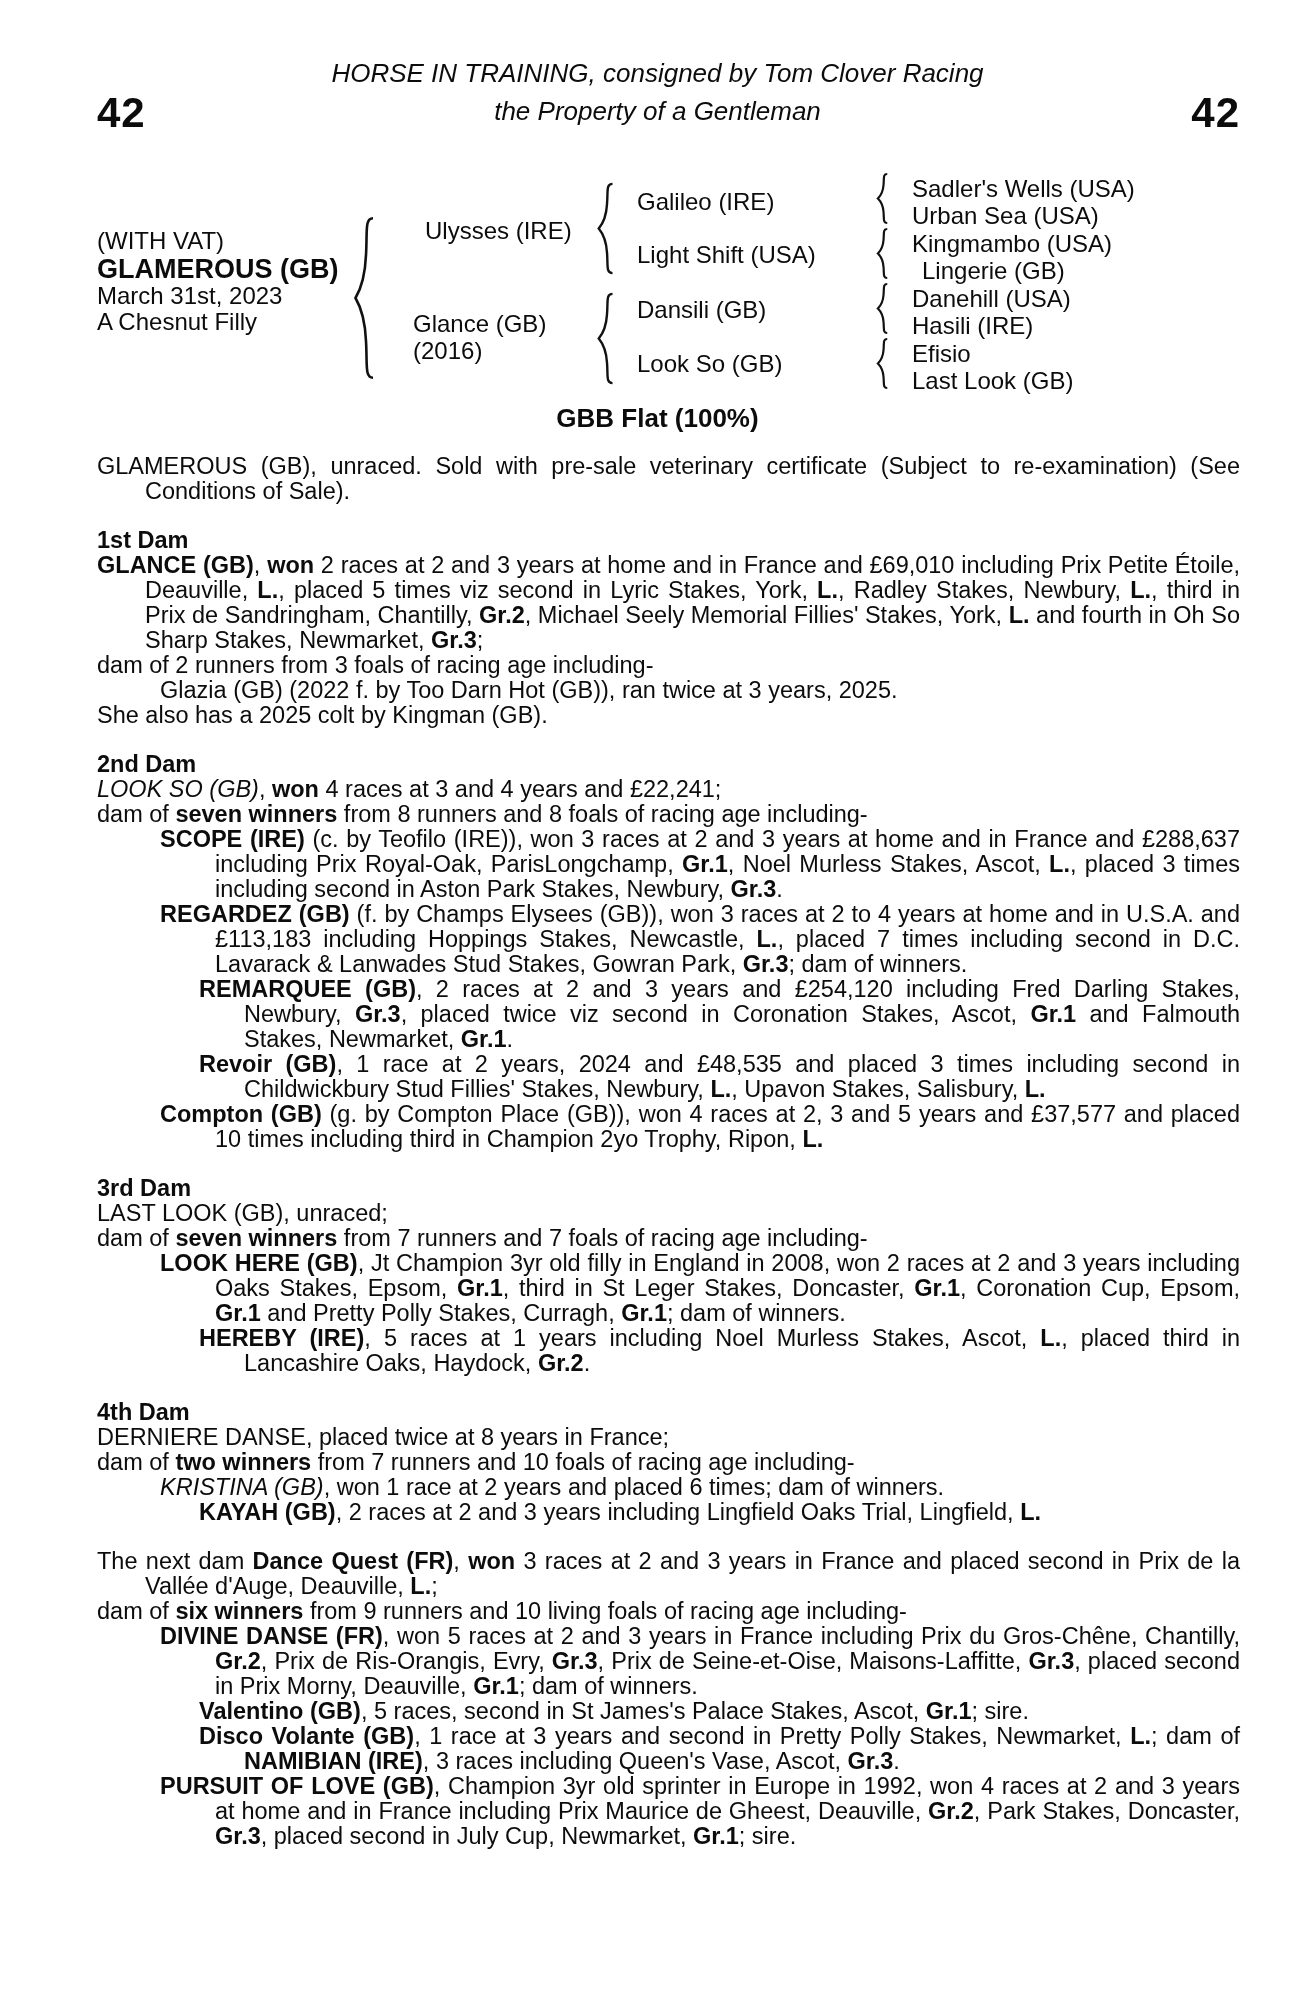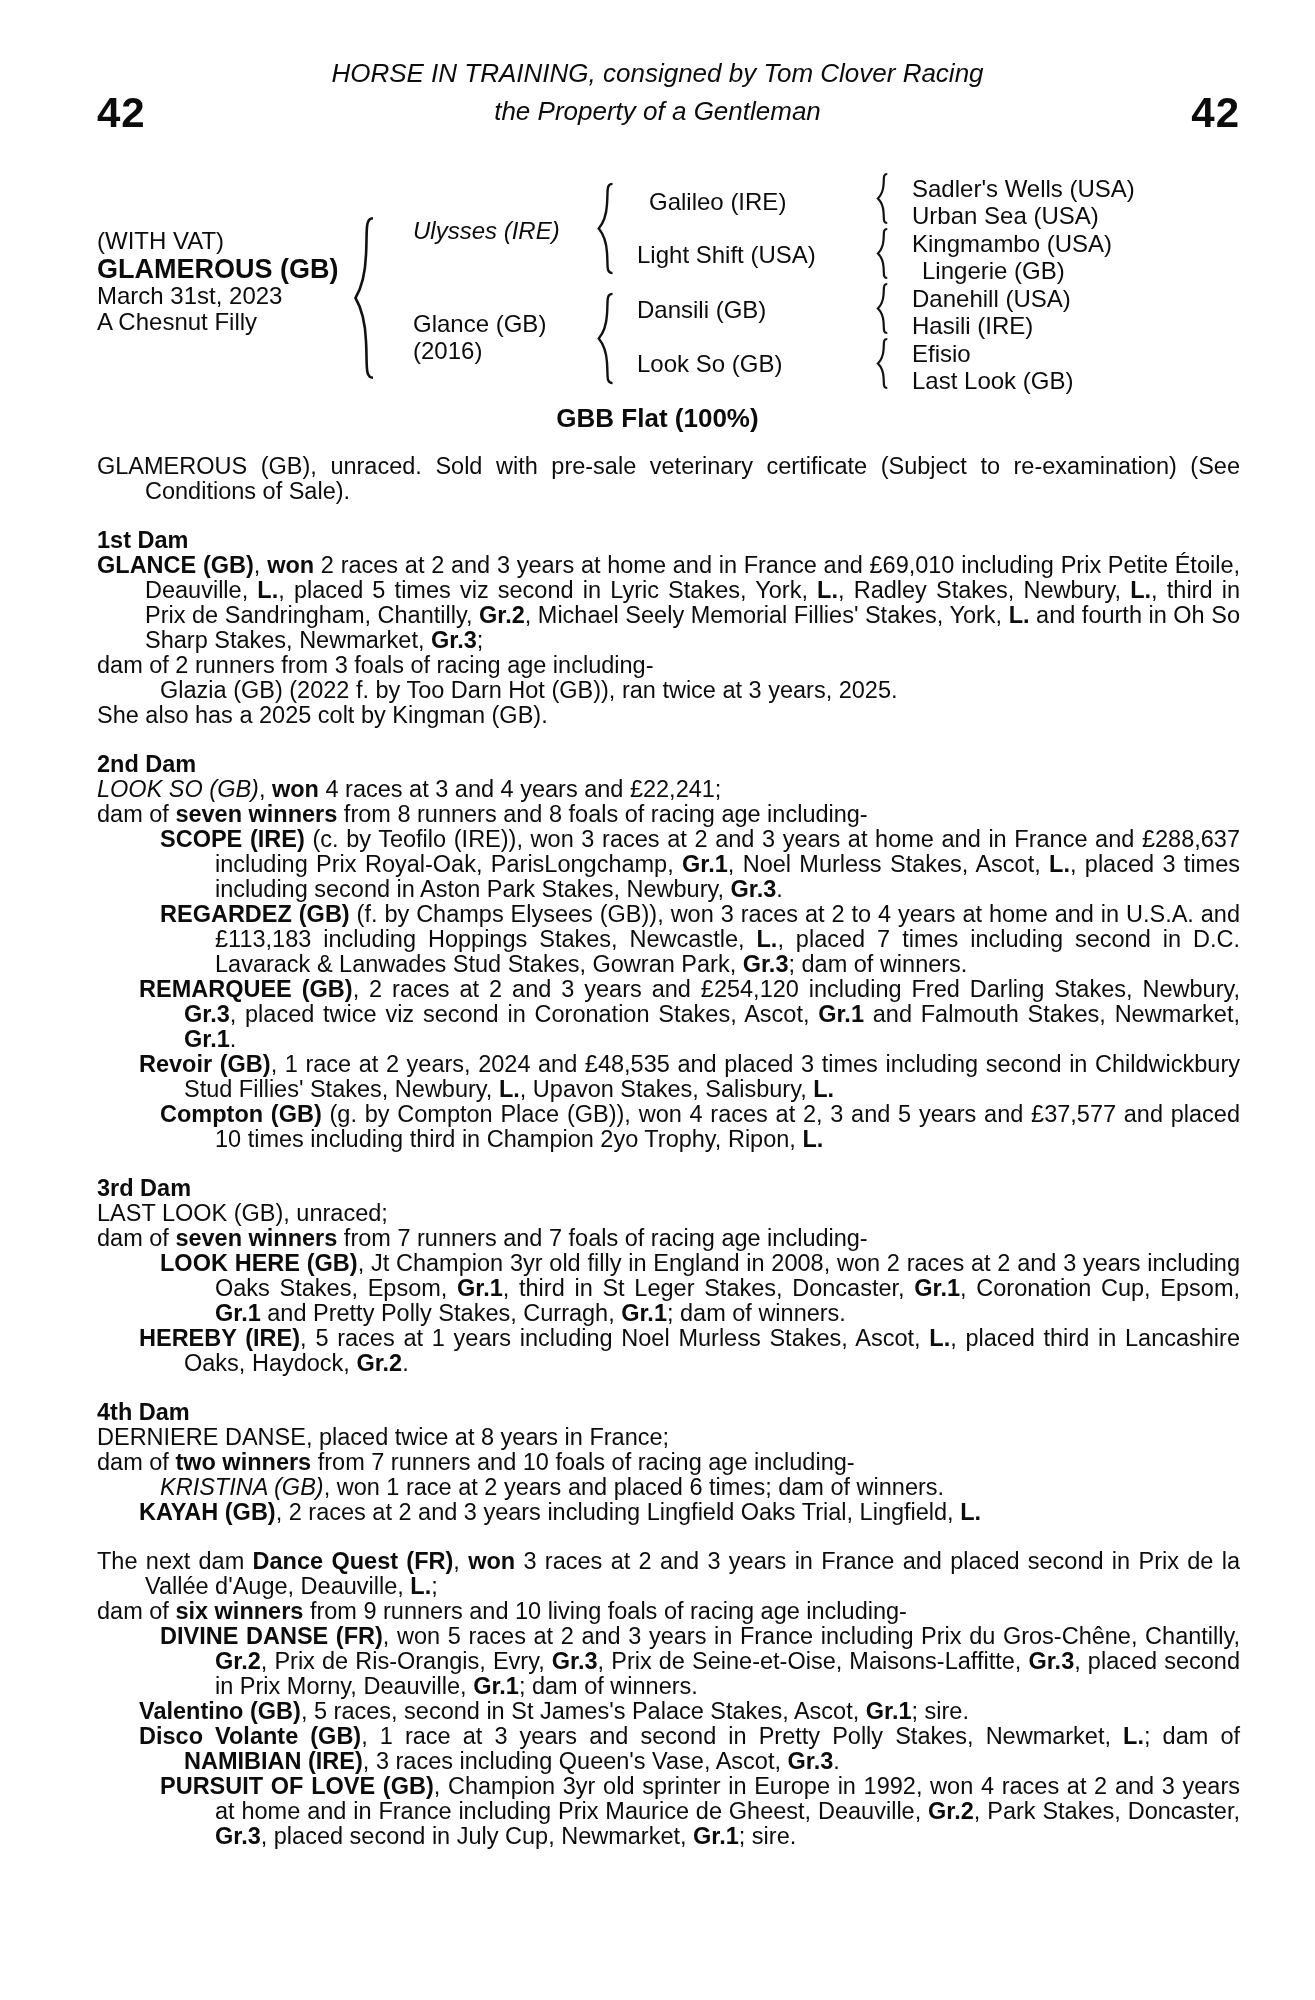--- a/index.html
+++ b/index.html
@@ -26,24 +26,24 @@
   .hdr-line2{
     position:absolute;left:0;right:0;top:8px;
     text-align:center;font-style:italic;font-size:26px;line-height:30px;
   }
   
   .pedigree{position:relative;height:262px;font-size:24px;line-height:27px;}
   .ped-abs{position:absolute;white-space:nowrap;}
   .produce{left:97px;top:88px;}
   .produce .nm{font-weight:bold;font-size:27px;line-height:28px;}
   .produce div{line-height:26.5px;}
-  .sire-name{left:413px;top:77px;font-style:italic;}
+  .sire-name{left:425px;top:77px;}
   .dam-name{left:413px;top:170px;}
   .g2{left:637px;}
-  .g2-0{top:48px;margin-left:12px;}.g2-1{top:101px;}.g2-2{top:156px;}.g2-3{top:210px;}
+  .g2-0{top:48px;}.g2-1{top:101px;}.g2-2{top:156px;}.g2-3{top:210px;}
   .g3{left:912px;}
   .g3-0{top:35px;}.g3-1{top:62px;}.g3-2{top:90px;}.g3-3{top:117px;margin-left:10px;}
   .g3-4{top:145px;}.g3-5{top:172px;}.g3-6{top:200px;}.g3-7{top:227px;}
   svg.brace{position:absolute;overflow:visible;}
   .b-big {left:352px;top:75px; width:28px;height:166px;}
   .b-mid1{left:596px;top:42px; width:22px;height:93px;}
   .b-mid2{left:596px;top:152px;width:22px;height:93px;}
   .b-s1{left:876px;top:33px; width:15px;height:51px;}
   .b-s2{left:876px;top:88px; width:15px;height:51px;}
   .b-s3{left:876px;top:143px;width:15px;height:51px;}
@@ -55,21 +55,21 @@
   .body-col{
     margin-left:97px;margin-right:75px;
     font-size:23.5px;line-height:25px;
   }
   .intro{margin-top:22px;}
   .para{
     text-align:justify;
     padding-left:48px;text-indent:-48px;
   }
   .para.l1{margin-left:63px;padding-left:55px;text-indent:-55px;}
-  .para.l2{margin-left:42px;padding-left:45px;text-indent:-45px;}
+  .para.l2{margin-left:102px;padding-left:45px;text-indent:-45px;}
   .dam-head{font-weight:bold;margin-top:24px;}
   .sec.nextdam{margin-top:24px;}
   .b{font-weight:bold;}
   .i{font-style:italic;}
 </style>
 </head>
 <body>
 
 <div class="page">
 

